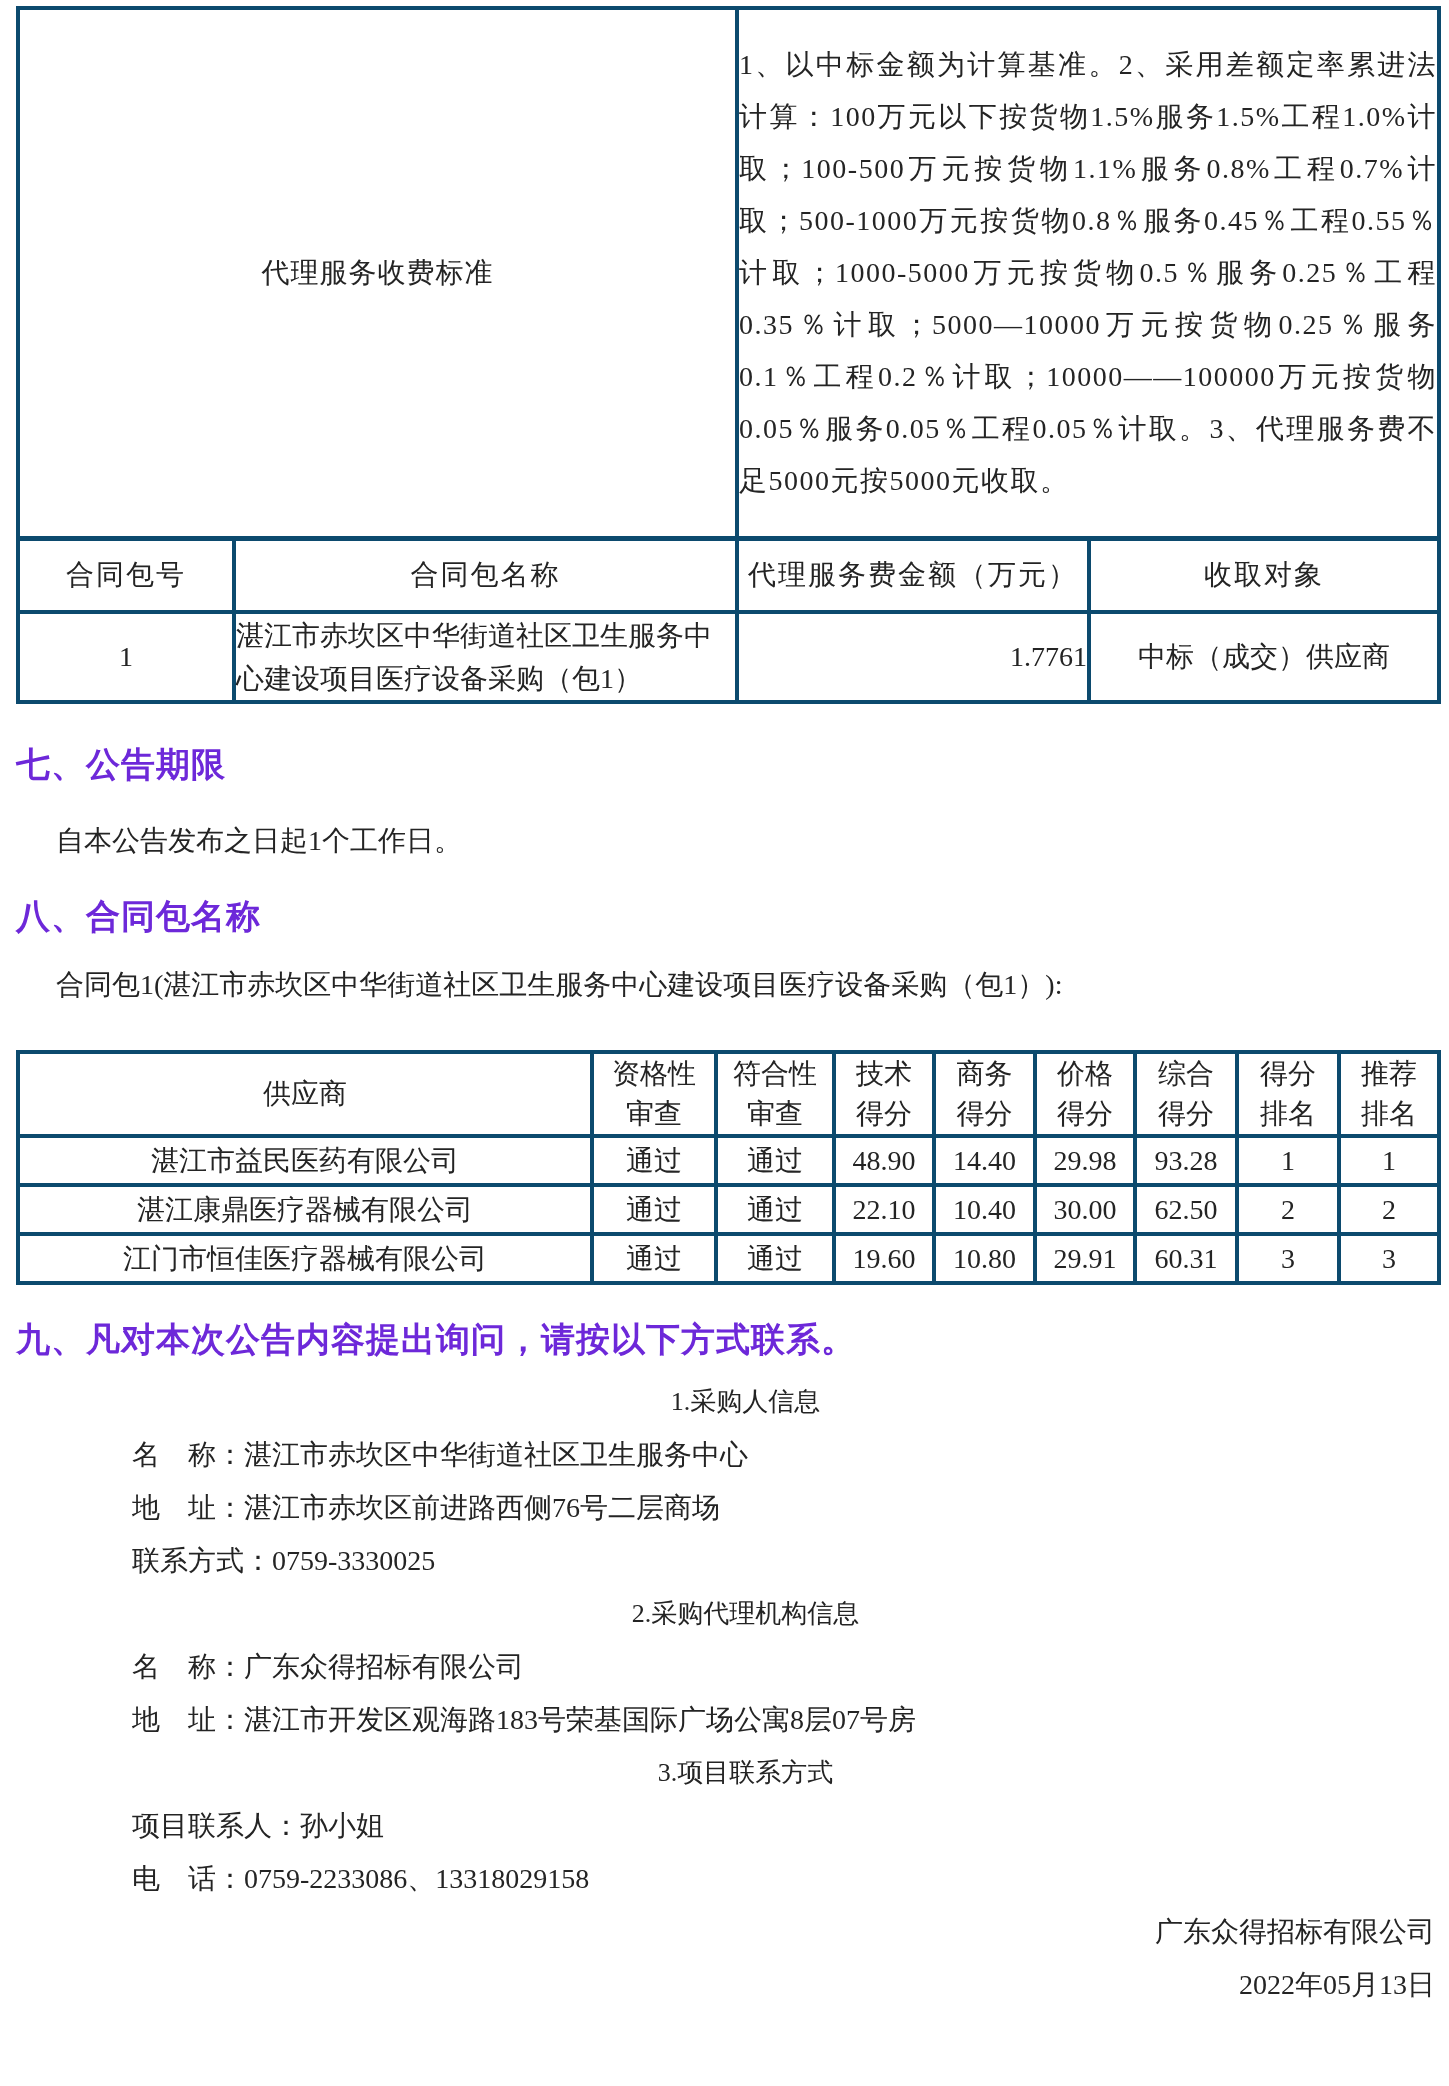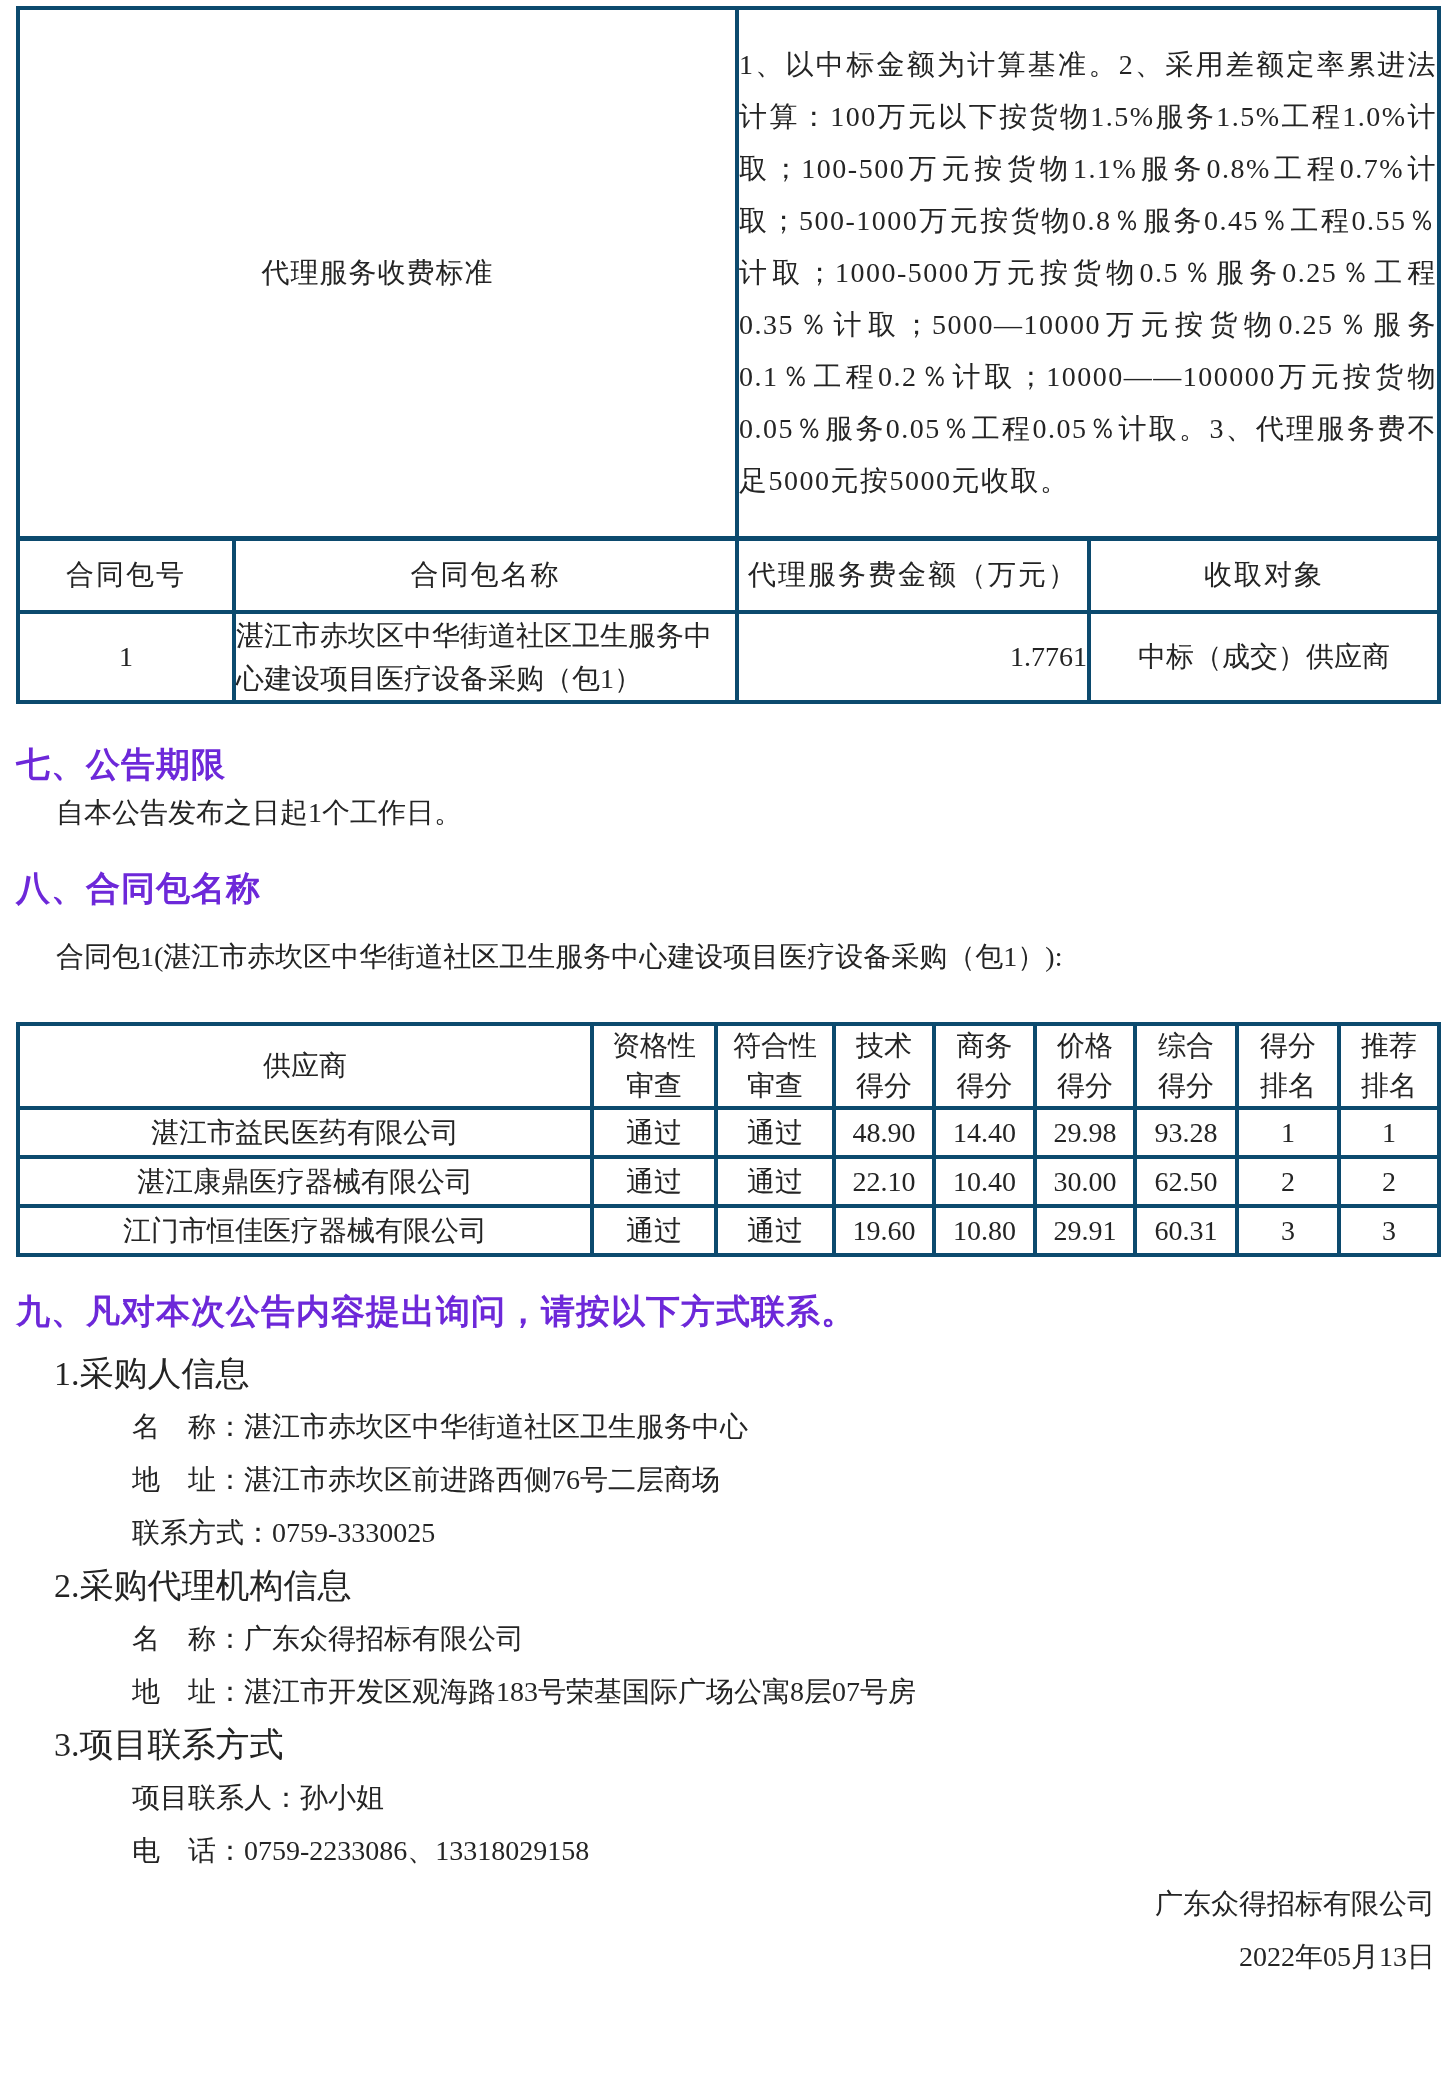--- a/index.html
+++ b/index.html
@@ -39,33 +39,33 @@
   }
   .t-fee .hdr { text-align:center; letter-spacing:2px; }
   .cell-pkg-no { text-align:center; }
   .cell-pkg-name { text-align:left; padding-left:16px; padding-right:4px; font-size:27px; line-height:43px; }
   .cell-pkg-amount { text-align:right; padding-right:8px; }
   .cell-pkg-payer { text-align:center; }
   
   .h-sec { font-size:34px; font-weight:700; line-height:38px; color:#6d28d9; letter-spacing:1px; }
   .h7 { margin-top:42px; }
   .p-body { font-size:28px; line-height:38px; margin-left:40px; }
-  .p7 { margin-top:10px; }
+  .p7 { margin-top:38px; }
   .h8 { margin-top:38px; }
   .p8 { margin-top:30px; }
   
   .t-score { margin-top:46px; }
   .t-score td { text-align:center; }
   .t-score tr.r-head td { height:80px; line-height:40px; border-bottom-width:4px; }
   .t-score tr.r-data td { height:49px; border-top-width:3px; }
   .hdr2 span { display:block; }
   
   .h9 { margin-top:36px; }
   .contact { margin-top:16px; font-size:28px; }
-  .contact .group-heading { font-size:34px; line-height:53px; padding-left:38px; }
+  .contact .group-heading { font-size:26px; line-height:53px; padding-left:38px;text-align:center; }
   .contact .line { line-height:53px; padding-left:116px; }
   .sig-line { line-height:53px; text-align:right; padding-right:2px; font-size:28px; }
 </style>
 </head>
 <body>
 
 <div class="page">
 
   <table class="doc t-fee">
     <colgroup>

